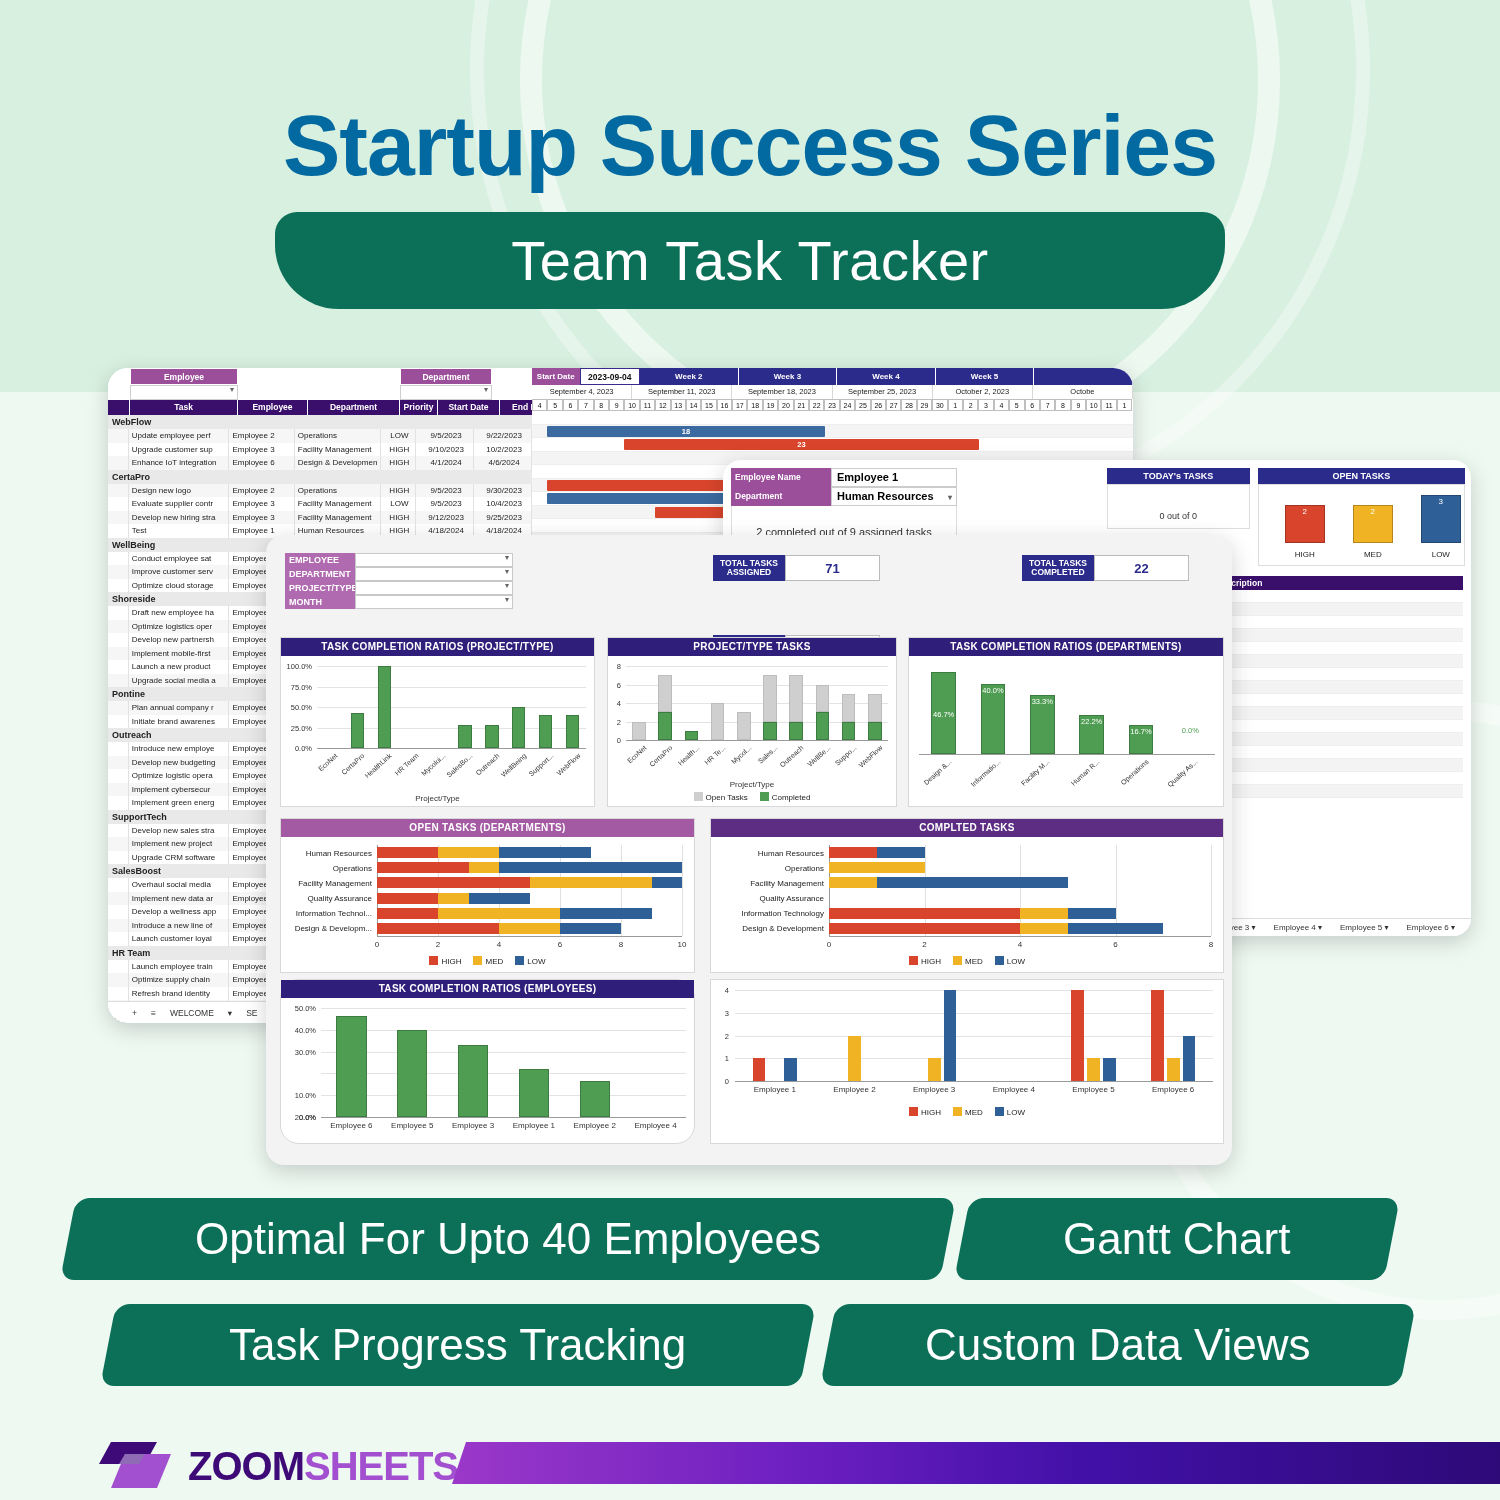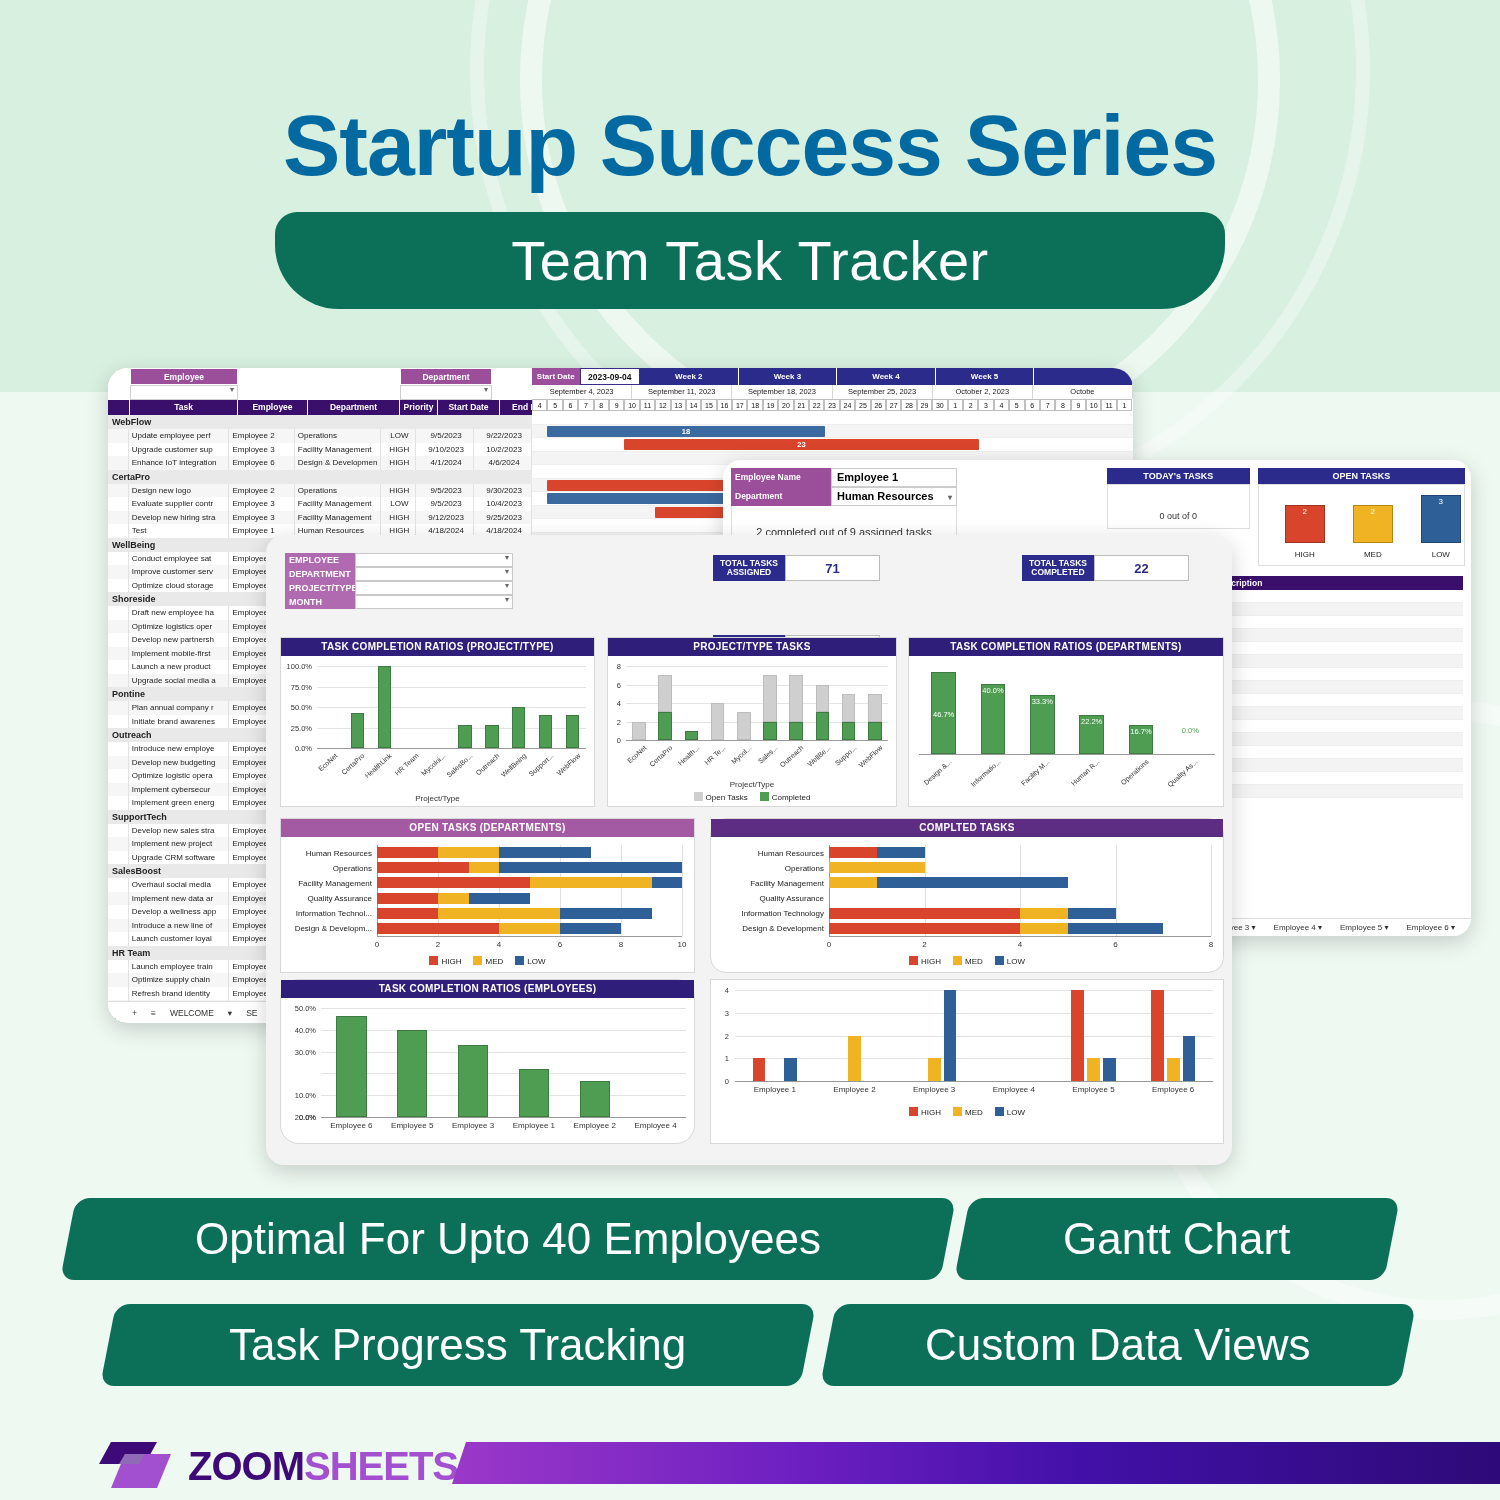--- a/index.html
+++ b/index.html
@@ -918,21 +918,21 @@
         <div class="hbar" style="left: 218px; width: 61px; top: 85.9167px; background: rgb(240, 179, 35);"></div>
         <div class="hbar" style="left: 279px; width: 61px; top: 85.9167px; background: rgb(46, 95, 150);"></div>
         <div class="legend" style="left: 0px; width: 413px; justify-content: center; top: 119px;">
           <span><i class="lg-sw" style="background:#d9452c"></i>HIGH</span>
           <span><i class="lg-sw" style="background:#f0b323"></i>MED</span>
           <span><i class="lg-sw" style="background:#2e5f96"></i>LOW</span>
         </div>
       </div>
   </div>
 
-  <div class="card" style="left:710px; top:818px; width:514px; height:155px;border-radius:16px;">
+  <div class="card" style="left:710px; top:818px; width:514px; height:155px;">
     <div class="card-h h-dpurple">COMPLTED TASKS</div>
     <div class="plot" id="plot-4">
         <div class="vgrid" style="left: 118px; top: 8px; height: 91px;"></div>
         <div class="xnum" style="left: 118px; top: 103px;">0</div>
         <div class="vgrid" style="left: 213.5px; top: 8px; height: 91px;"></div>
         <div class="xnum" style="left: 213.5px; top: 103px;">2</div>
         <div class="vgrid" style="left: 309px; top: 8px; height: 91px;"></div>
         <div class="xnum" style="left: 309px; top: 103px;">4</div>
         <div class="vgrid" style="left: 404.5px; top: 8px; height: 91px;"></div>
         <div class="xnum" style="left: 404.5px; top: 103px;">6</div>

